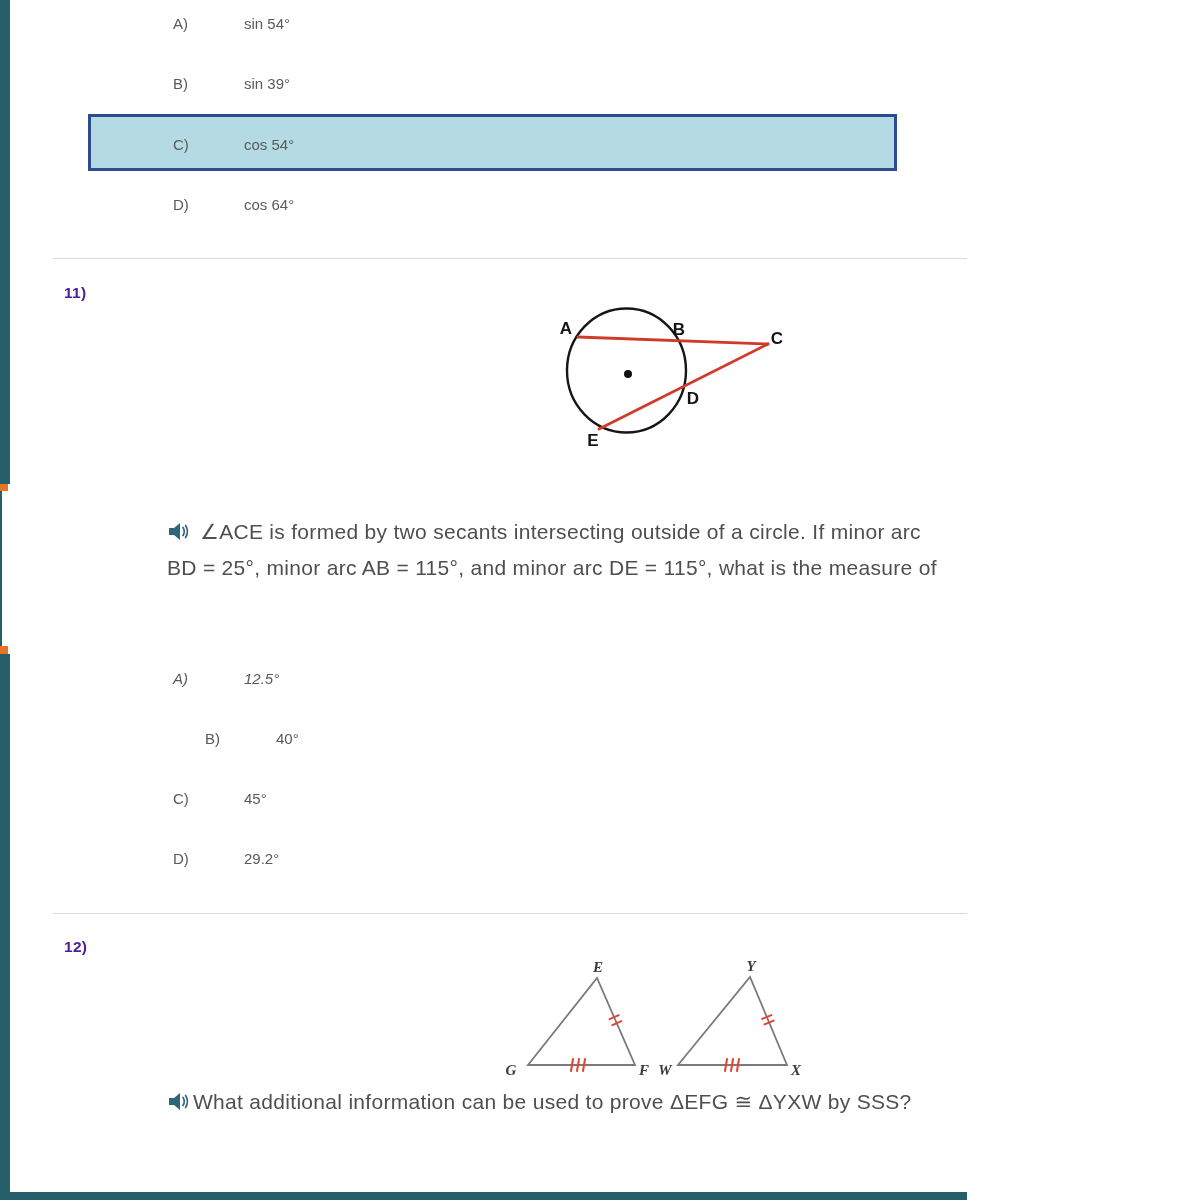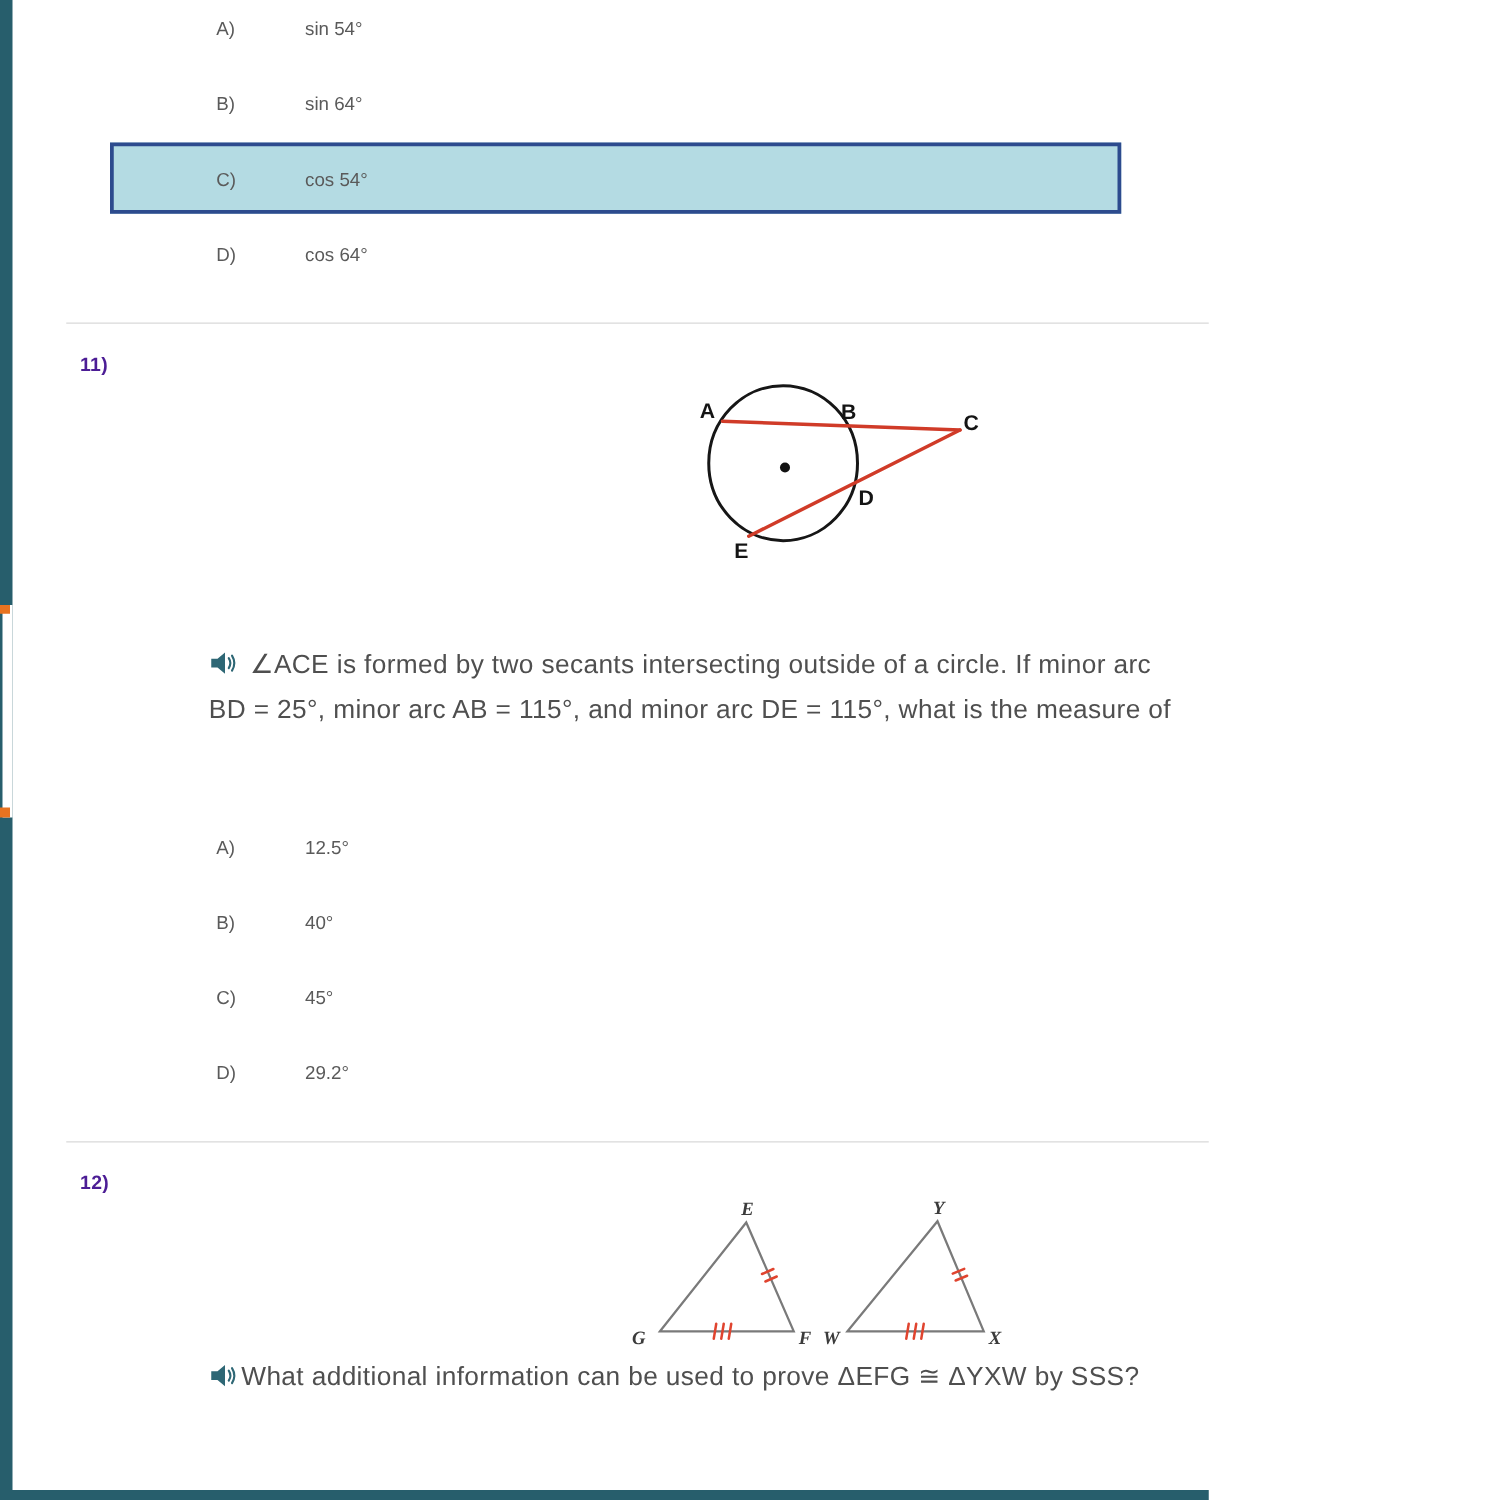--- a/index.html
+++ b/index.html
@@ -46,21 +46,21 @@
     <div class="peek-orange" style="top:646px;height:8px;"></div>
   </div>
 
   <div>
     <div class="hl-box"></div>
 
     <div class="opt-row" style="top:15px;">
       <span class="opt-letter">A)</span><span class="opt-text">sin 54°</span>
     </div>
     <div class="opt-row" style="top:75px;">
-      <span class="opt-letter">B)</span><span class="opt-text">sin 64°</span>
+      <span class="opt-letter">B)</span><span class="opt-text">sin 39°</span>
     </div>
     <div class="opt-row" style="top:136px;">
       <span class="opt-letter">C)</span><span class="opt-text">cos 54°</span>
     </div>
     <div class="opt-row" style="top:196px;">
       <span class="opt-letter">D)</span><span class="opt-text">cos 64°</span>
     </div>
   </div>
 
   <div class="divider" style="top:258px;"></div>
@@ -82,24 +82,24 @@
   <div class="prompt" style="top:514px;">
     <svg class="speaker" width="24" height="21" viewBox="0 0 24 21">
       <polygon class="spk" points="2,7 7,7 13,2 13,19 7,14 2,14"></polygon>
       <path class="spk-wave" d="M16,6.5 Q18.6,10.5 16,14.5"></path>
       <path class="spk-wave" d="M18.6,4.5 Q22.3,10.5 18.6,16.5"></path>
     </svg><span>∠ACE is formed by two secants intersecting outside of a circle. If minor arc</span>
     <div>BD = 25°, minor arc AB = 115°, and minor arc DE = 115°, what is the measure of</div>
   </div>
 
   <div>
-    <div class="opt-row" style="top:670px;">
+    <div class="opt-row" style="top:670px;font-style:italic;">
       <span class="opt-letter">A)</span><span class="opt-text">12.5°</span>
     </div>
-    <div class="opt-row" style="top:730px;">
+    <div class="opt-row" style="top:730px;margin-left:32px;">
       <span class="opt-letter">B)</span><span class="opt-text">40°</span>
     </div>
     <div class="opt-row" style="top:790px;">
       <span class="opt-letter">C)</span><span class="opt-text">45°</span>
     </div>
     <div class="opt-row" style="top:850px;">
       <span class="opt-letter">D)</span><span class="opt-text">29.2°</span>
     </div>
   </div>
 

